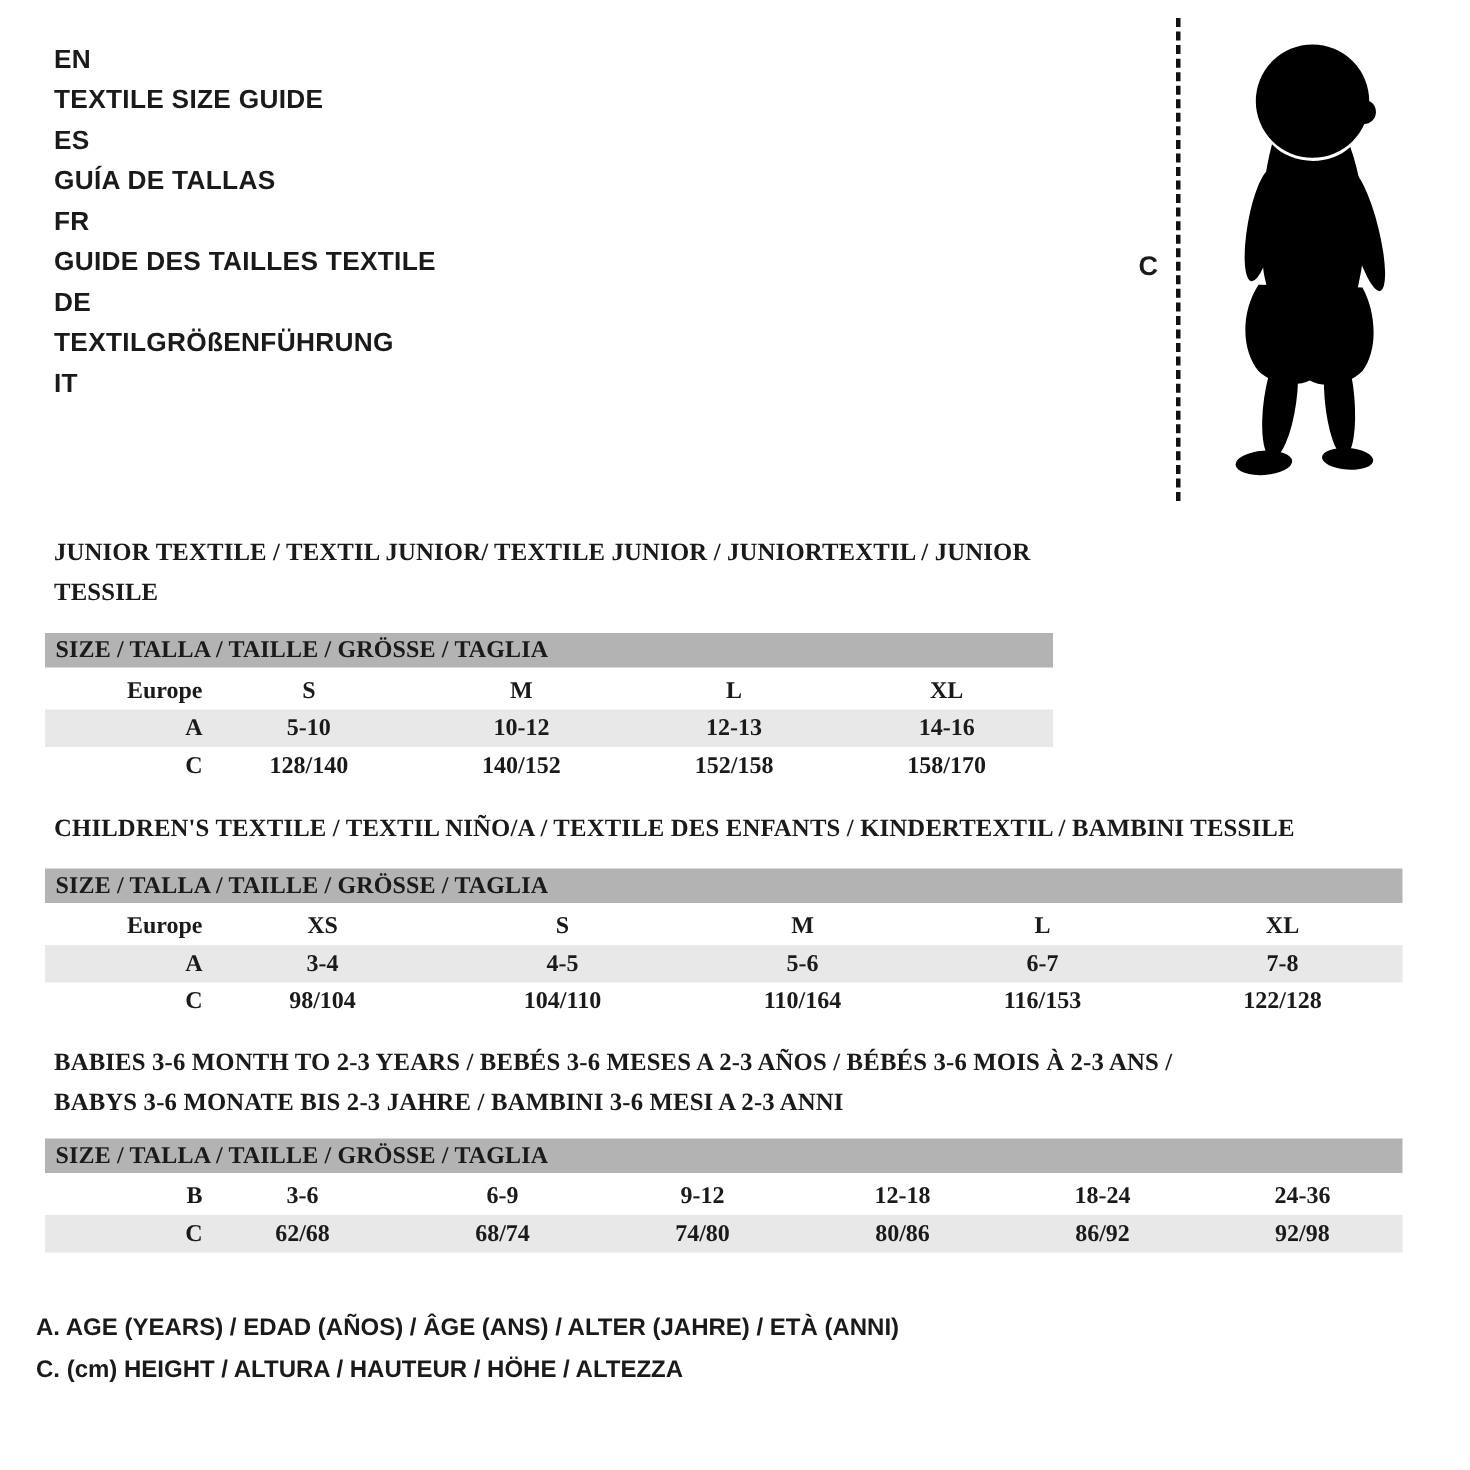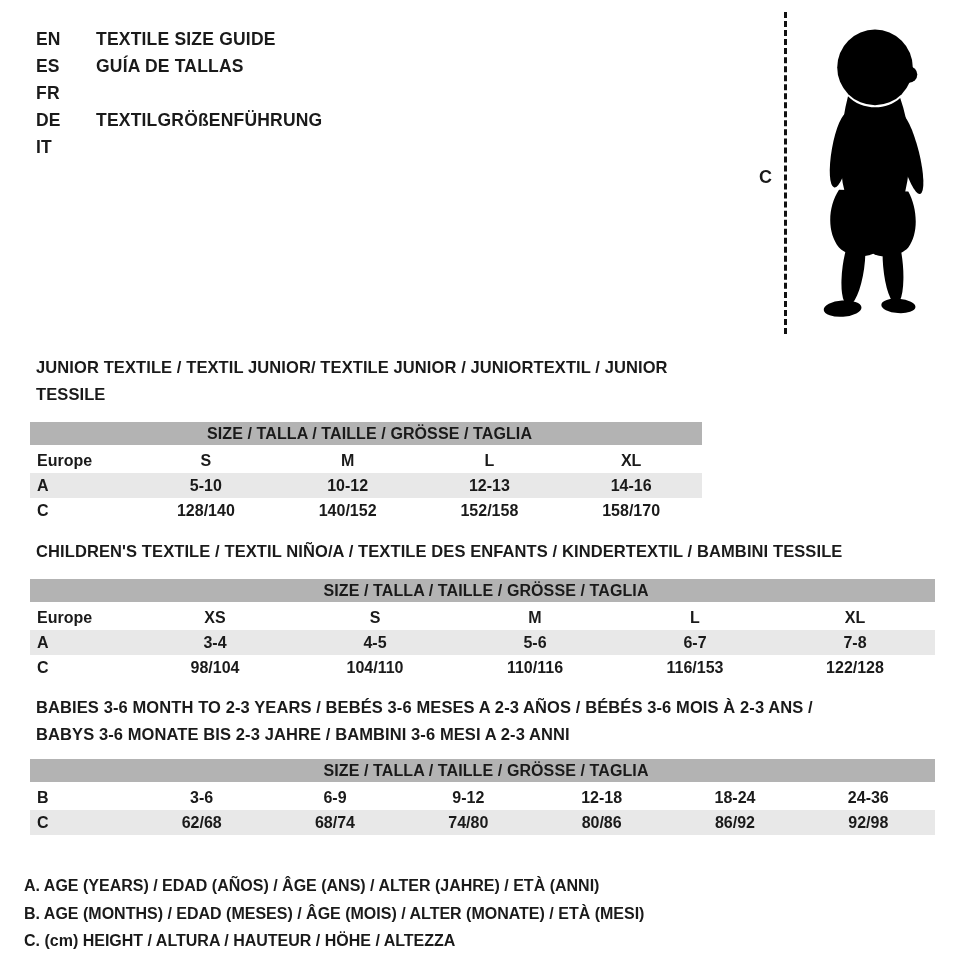--- a/index.html
+++ b/index.html
@@ -12,46 +12,46 @@
   html,body{background:var(--bg);}
   body{
     width:980px;height:980px;position:relative;overflow:hidden;
     font-family:"Liberation Sans", sans-serif;
     font-weight:700;color:var(--text);
   }
   .page{position:absolute;inset:0;}
 
   
   .lang-block{position:absolute;top:26px;left:36px;}
-  .lang-row{display:flex;line-height:27px;font-size:17.5px;letter-spacing:.2px;}
+  .lang-row{display:flex;line-height:27px;font-size:17.5px;letter-spacing:.2px;flex-direction:column;}
   .lang-code{width:60px;}
   .lang-title{white-space:nowrap;}
 
   
   .figure{position:absolute;top:12px;right:42px;display:flex;align-items:stretch;height:330px;}
   .figure-label{align-self:center;font-size:18px;margin-right:12px;}
   .measure-line{width:0;border-left:3px dashed #111;height:322px;align-self:flex-start;margin-right:16px;}
   .baby-svg{display:block;}
 
   
-  .section{position:absolute;left:30px;}
+  .section{position:absolute;left:30px;font-family:Liberation Serif, serif;}
   .sec1{top:354px;width:672px;}
   .sec2{top:538px;width:905px;}
   .sec3{top:694px;width:905px;}
   .sec-title{font-size:16.5px;line-height:27px;margin:0 0 14px 6px;letter-spacing:.1px;}
   .sec3 .sec-title{max-width:780px;margin-bottom:11px;}
 
   .size-table{width:100%;}
   .thead{
     background:var(--header-bar);height:23px;line-height:23px;
-    padding-left:7px;font-size:16px;margin-bottom:3px;letter-spacing:.1px;text-align:center;
+    padding-left:7px;font-size:16px;margin-bottom:3px;letter-spacing:.1px;
   }
   .trow{display:flex;height:25px;line-height:25px;font-size:16px;}
   .trow.shaded{background:var(--row-shaded);}
-  .trow .label{width:105px;padding-left:7px;text-align:left;}
+  .trow .label{width:105px;padding-left:7px;text-align:right;}
   .trow .cell{flex:1;text-align:center;}
 
   
   .footnotes{position:absolute;top:872px;left:24px;}
   .footnote{font-size:16px;line-height:27.5px;white-space:nowrap;}
 </style>
 </head>
 <body>
 
 <div class="page">
@@ -60,20 +60,21 @@
       <div class="lang-row">
         <span class="lang-code">EN</span>
         <span class="lang-title">TEXTILE SIZE GUIDE</span>
       </div>
       <div class="lang-row">
         <span class="lang-code">ES</span>
         <span class="lang-title">GUÍA DE TALLAS</span>
       </div>
       <div class="lang-row">
         <span class="lang-code">FR</span>
+        <span class="lang-title">GUIDE DES TAILLES TEXTILE</span>
       </div>
       <div class="lang-row">
         <span class="lang-code">DE</span>
         <span class="lang-title">TEXTILGRÖßENFÜHRUNG</span>
       </div>
       <div class="lang-row">
         <span class="lang-code">IT</span>
       </div>
     </div>
 
@@ -141,21 +142,21 @@
           <span class="cell">3-4</span>
           <span class="cell">4-5</span>
           <span class="cell">5-6</span>
           <span class="cell">6-7</span>
           <span class="cell">7-8</span>
         </div>
         <div class="trow">
           <span class="label">C</span>
           <span class="cell">98/104</span>
           <span class="cell">104/110</span>
-          <span class="cell">110/116</span>
+          <span class="cell">110/164</span>
           <span class="cell">116/153</span>
           <span class="cell">122/128</span>
         </div>
       </div>
   </div>
 
   <div class="section sec3">
     <h2 class="sec-title">BABIES 3-6 MONTH TO 2-3 YEARS / BEBÉS 3-6 MESES A 2-3 AÑOS / BÉBÉS 3-6 MOIS À 2-3 ANS / BABYS 3-6 MONATE BIS 2-3 JAHRE / BAMBINI 3-6 MESI A 2-3 ANNI</h2>
     <div class="size-table">
         <div class="thead">SIZE / TALLA / TAILLE / GRÖSSE / TAGLIA</div>
@@ -175,17 +176,16 @@
           <span class="cell">74/80</span>
           <span class="cell">80/86</span>
           <span class="cell">86/92</span>
           <span class="cell">92/98</span>
         </div>
       </div>
   </div>
 
   <div class="footnotes">
     <div class="footnote">A. AGE (YEARS) / EDAD (AÑOS) / ÂGE (ANS) / ALTER (JAHRE) / ETÀ (ANNI)</div>
-    <div class="footnote">B. AGE (MONTHS) / EDAD (MESES) / ÂGE (MOIS) / ALTER (MONATE) / ETÀ (MESI)</div>
     <div class="footnote">C. (cm) HEIGHT / ALTURA / HAUTEUR / HÖHE / ALTEZZA</div>
   </div>
 
 </div>
 
 </body></html>

